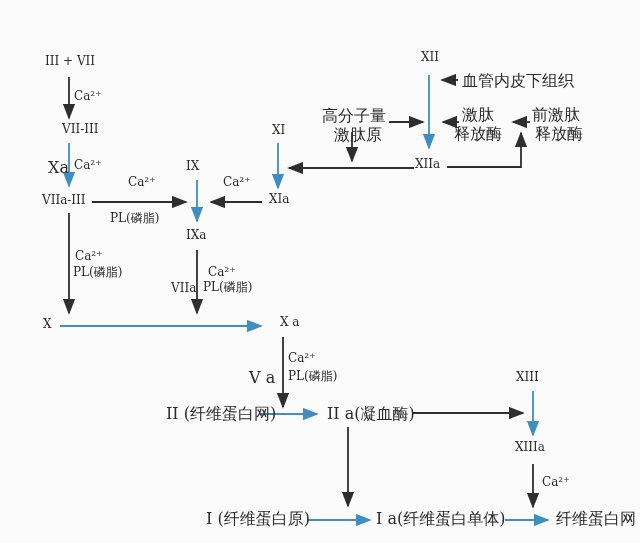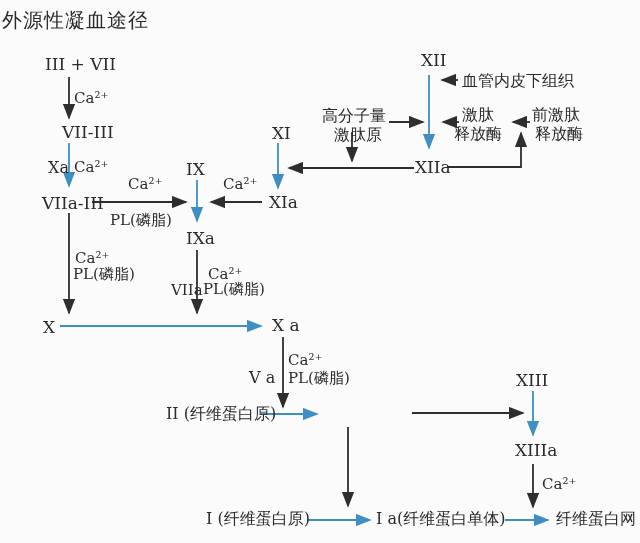--- a/index.html
+++ b/index.html
@@ -9,23 +9,23 @@
     --text:#2b2b2b;
   }
   html,body{margin:0;padding:0;}
   body{background:#e9e9e9;font-family:"DejaVu Serif","Liberation Serif",serif;}
   .canvas{
     position:relative;width:640px;height:543px;background:var(--bg);
     overflow:hidden;color:var(--text);
   }
   .lbl{position:absolute;white-space:nowrap;line-height:1.08;}
   .fs20{font-size:20px;letter-spacing:1px;}
-  .fs17{font-size:17px;}
+  .fs17{font-size:12px;}
   .fs16{font-size:16px;}
-  .fs15{font-size:15px;}
+  .fs15{font-size:12px;}
   .ctr{text-align:left;}
   svg.wires{position:absolute;left:0;top:0;}
   .ln-k{stroke:var(--ink);stroke-width:1.8;fill:none;}
   .ln-b{stroke:var(--blue);stroke-width:1.8;fill:none;}
 </style>
 </head>
 <body>
 
 <div class="canvas">
 
@@ -60,21 +60,20 @@
     <path class="ln-b" marker-end="url(#ab)" d="M197,180 L197,221"></path>
     <path class="ln-b" marker-end="url(#ab)" d="M278,143 L278,188"></path>
     <path class="ln-b" marker-end="url(#ab)" d="M429,75 L429,148"></path>
     <path class="ln-b" marker-end="url(#ab)" d="M60,326 L261,326"></path>
     <path class="ln-b" marker-end="url(#ab)" d="M261,414 L317,414"></path>
     <path class="ln-b" marker-end="url(#ab)" d="M533,391 L533,435"></path>
     <path class="ln-b" marker-end="url(#ab)" d="M308,520 L370,520"></path>
     <path class="ln-b" marker-end="url(#ab)" d="M505,520 L548,520"></path>
   </svg>
 
-  <div class="lbl fs20" style="left:2px;top:10px">外源性凝血途径</div>
 
   <div class="lbl fs17" style="left:45px;top:55px">III + VII</div>
   <div class="lbl fs15" style="left:74px;top:90px">Ca²⁺</div>
   <div class="lbl fs17" style="left:62px;top:123px">VII-III</div>
   <div class="lbl fs16" style="left:48px;top:159px">Xa</div>
   <div class="lbl fs15" style="left:74px;top:159px">Ca²⁺</div>
   <div class="lbl fs17" style="left:42px;top:194px">VIIa-III</div>
   <div class="lbl fs15" style="left:128px;top:176px">Ca²⁺</div>
   <div class="lbl fs15" style="left:110px;top:212px">PL(磷脂)</div>
   <div class="lbl fs15" style="left:75px;top:250px">Ca²⁺</div>
@@ -82,37 +81,38 @@
 
   <div class="lbl fs17" style="left:186px;top:160px">IX</div>
   <div class="lbl fs15" style="left:223px;top:176px">Ca²⁺</div>
   <div class="lbl fs17" style="left:269px;top:193px">XIa</div>
   <div class="lbl fs17" style="left:186px;top:229px">IXa</div>
   <div class="lbl fs15" style="left:208px;top:266px">Ca²⁺</div>
   <div class="lbl fs15" style="left:171px;top:282px">VIIa</div>
   <div class="lbl fs15" style="left:203px;top:281px">PL(磷脂)</div>
 
   <div class="lbl fs17" style="left:43px;top:318px">X</div>
-  <div class="lbl fs17" style="left:272px;top:316px">X a</div>
+  <div class="lbl fs17" style="left:280px;top:316px">X a</div>
 
   <div class="lbl fs17" style="left:272px;top:124px">XI</div>
   <div class="lbl fs17" style="left:421px;top:51px">XII</div>
   <div class="lbl fs16" style="left:462px;top:72px">血管内皮下组织</div>
   <div class="lbl fs16 ctr" style="left:322px;top:107px">高分子量</div>
   <div class="lbl fs16" style="left:334px;top:126px">激肽原</div>
   <div class="lbl fs16" style="left:462px;top:106px">激肽</div>
   <div class="lbl fs16" style="left:454px;top:125px">释放酶</div>
   <div class="lbl fs16" style="left:532px;top:106px">前激肽</div>
   <div class="lbl fs16" style="left:535px;top:125px">释放酶</div>
   <div class="lbl fs17" style="left:415px;top:158px">XIIa</div>
 
   <div class="lbl fs15" style="left:288px;top:352px">Ca²⁺</div>
   <div class="lbl fs16" style="left:249px;top:369px">V a</div>
   <div class="lbl fs15" style="left:288px;top:370px">PL(磷脂)</div>
-  <div class="lbl fs16" style="left:166px;top:405px">II (纤维蛋白原)</div>
+  <div class="lbl fs16" style="left:166px;top:405px">II (纤维蛋白网)</div>
+  <div class="lbl fs16" style="left:327px;top:405px">II a(凝血酶)</div>
 
   <div class="lbl fs17" style="left:516px;top:371px">XIII</div>
   <div class="lbl fs17" style="left:515px;top:441px">XIIIa</div>
   <div class="lbl fs15" style="left:542px;top:476px">Ca²⁺</div>
 
   <div class="lbl fs16" style="left:206px;top:510px">I (纤维蛋白原)</div>
   <div class="lbl fs16" style="left:376px;top:510px">I a(纤维蛋白单体)</div>
   <div class="lbl fs16" style="left:556px;top:510px">纤维蛋白网</div>
 
 </div>

